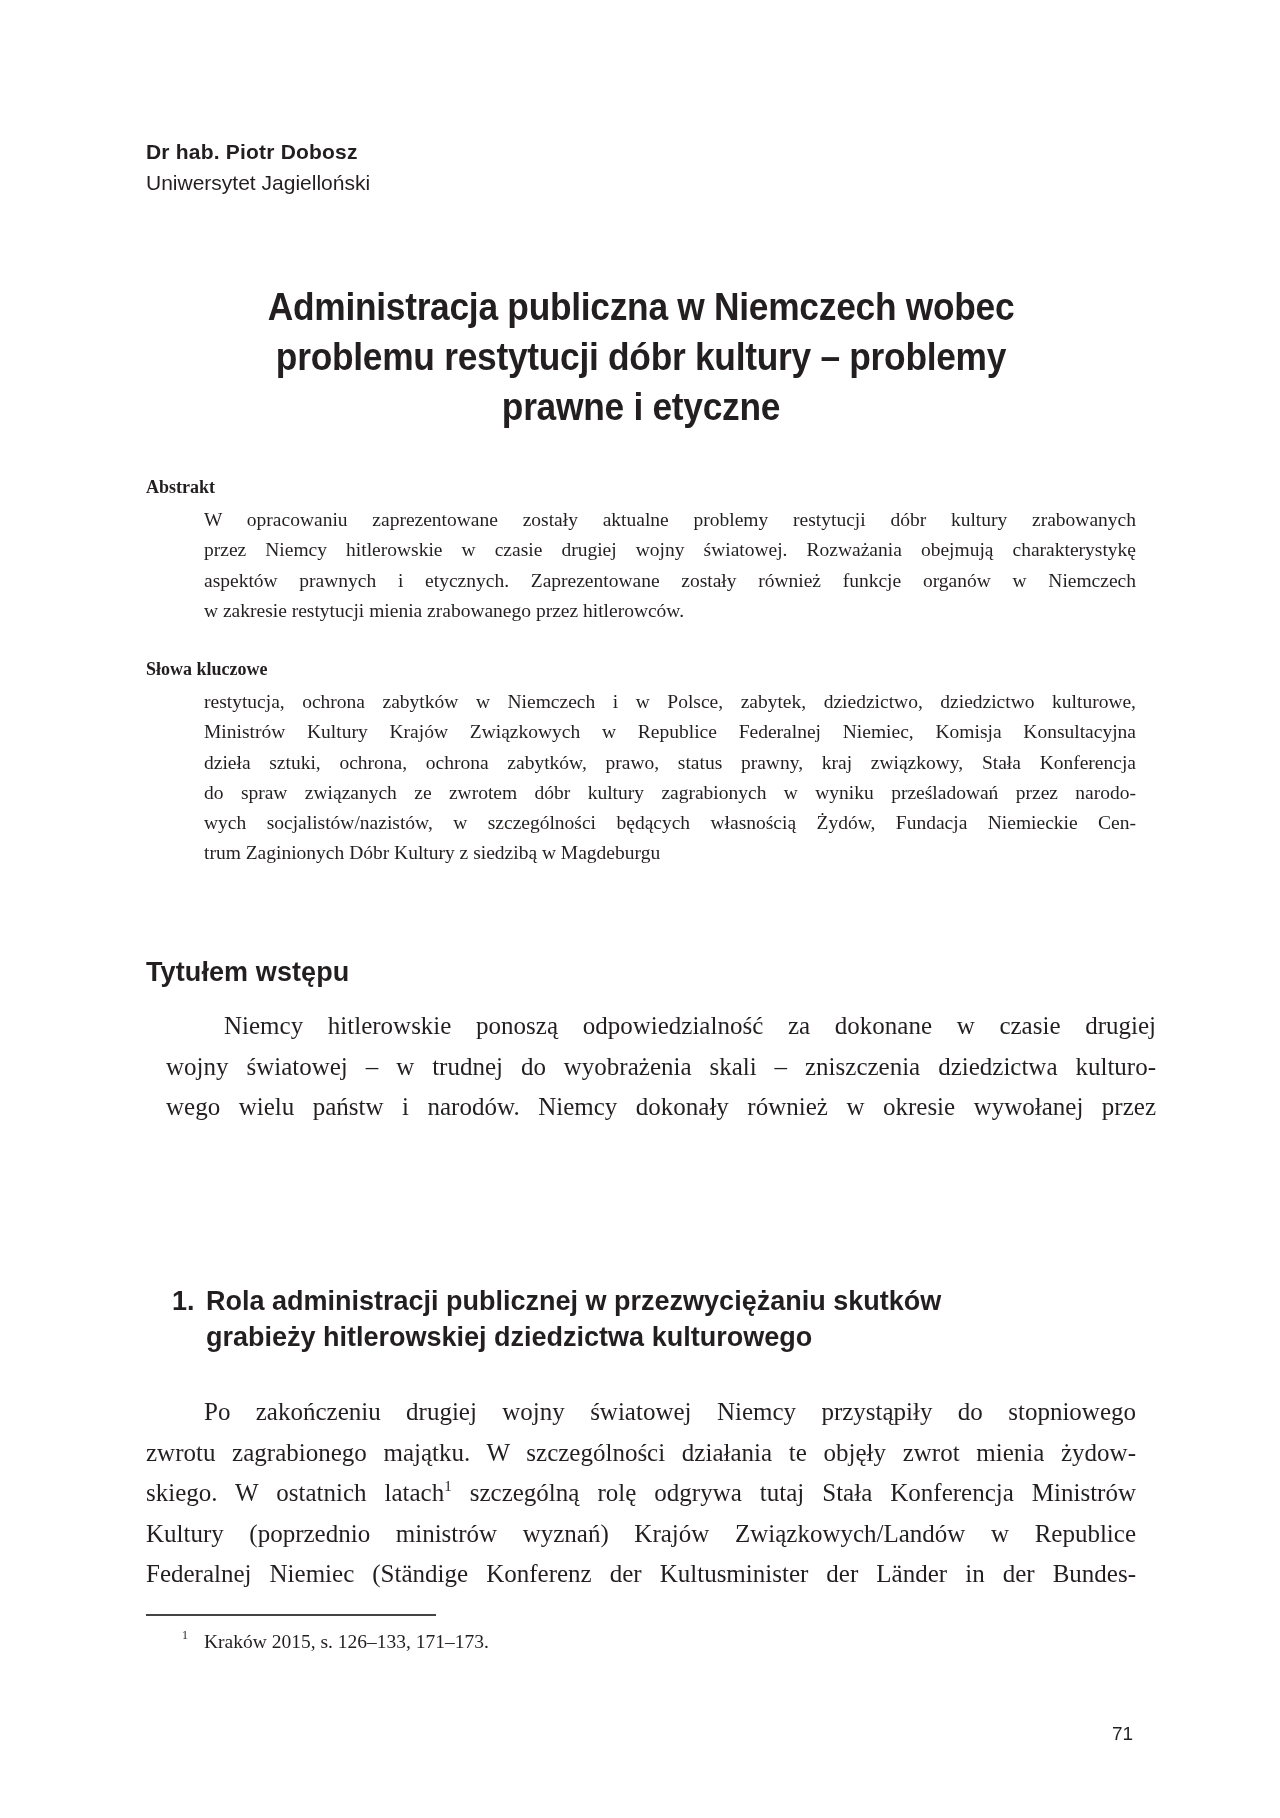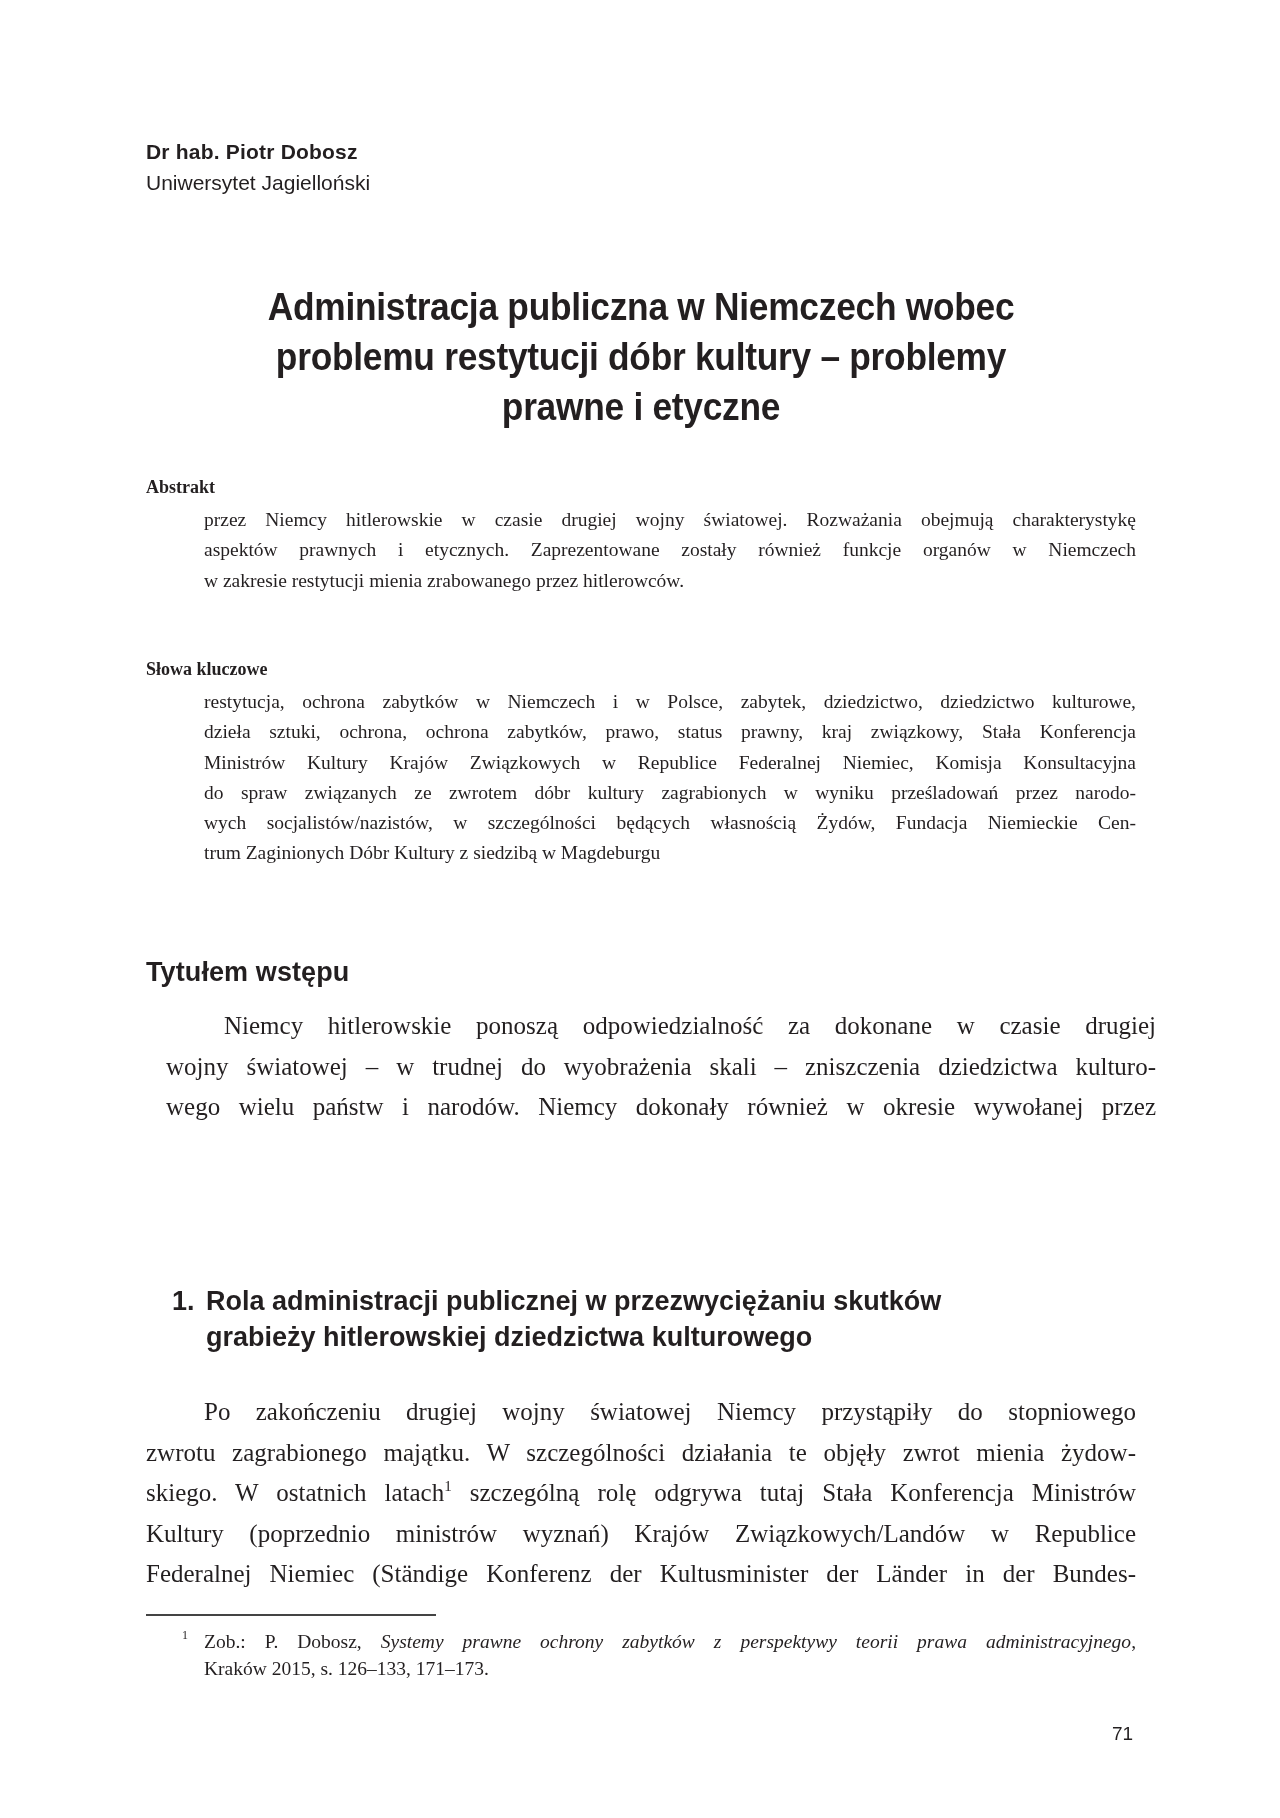--- a/index.html
+++ b/index.html
@@ -46,30 +46,31 @@
   <div class="affil sans">Uniwersytet Jagielloński</div>
 
   <div class="title sans">
     <div>Administracja publiczna w Niemczech wobec</div>
     <div>problemu restytucji dóbr kultury – problemy</div>
     <div>prawne i etyczne</div>
   </div>
 
   <div class="label serif" style="top:477px;">Abstrakt</div>
   <div class="lines serif abs-block">
+    <div class="jl">W opracowaniu zaprezentowane zostały aktualne problemy restytucji dóbr kultury zrabowanych</div>
     <div class="jl">przez Niemcy hitlerowskie w czasie drugiej wojny światowej. Rozważania obejmują charakterystykę</div>
     <div class="jl">aspektów prawnych i etycznych. Zaprezentowane zostały również funkcje organów w Niemczech</div>
     <div class="jl last">w zakresie restytucji mienia zrabowanego przez hitlerowców.</div>
   </div>
 
   <div class="label serif" style="top:659px;text-align:right;">Słowa kluczowe</div>
   <div class="lines serif kw-block">
     <div class="jl">restytucja, ochrona zabytków w Niemczech i w Polsce, zabytek, dziedzictwo, dziedzictwo kulturowe,</div>
+    <div class="jl">Ministrów Kultury Krajów Związkowych w Republice Federalnej Niemiec, Komisja Konsultacyjna</div>
     <div class="jl">dzieła sztuki, ochrona, ochrona zabytków, prawo, status prawny, kraj związkowy, Stała Konferencja</div>
-    <div class="jl">Ministrów Kultury Krajów Związkowych w Republice Federalnej Niemiec, Komisja Konsultacyjna</div>
     <div class="jl">do spraw związanych ze zwrotem dóbr kultury zagrabionych w wyniku prześladowań przez narodo-</div>
     <div class="jl">wych socjalistów/nazistów, w szczególności będących własnością Żydów, Fundacja Niemieckie Cen-</div>
     <div class="jl last">trum Zaginionych Dóbr Kultury z siedzibą w Magdeburgu</div>
   </div>
 
   <div class="h2 sans" style="left:146px; top:957px;text-align:right;">Tytułem wstępu</div>
   <div class="lines serif body-block" style="top:1006px;margin-left:20px;">
     <div class="jl" style="padding-left:58px;">Niemcy hitlerowskie ponoszą odpowiedzialność za dokonane w czasie drugiej</div>
     <div class="jl">wojny światowej – w trudnej do wyobrażenia skali – zniszczenia dziedzictwa kulturo-</div>
     <div class="jl">wego wielu państw i narodów. Niemcy dokonały również w okresie wywołanej przez</div>
@@ -85,18 +86,17 @@
     <div class="jl" style="padding-left:58px;">Po zakończeniu drugiej wojny światowej Niemcy przystąpiły do stopniowego</div>
     <div class="jl">zwrotu zagrabionego majątku. W szczególności działania te objęły zwrot mienia żydow-</div>
     <div class="jl"><span>skiego. W ostatnich latach</span><sup>1</sup> <span>szczególną rolę odgrywa tutaj Stała Konferencja Ministrów</span></div>
     <div class="jl">Kultury (poprzednio ministrów wyznań) Krajów Związkowych/Landów w Republice</div>
     <div class="jl">Federalnej Niemiec (Ständige Konferenz der Kultusminister der Länder in der Bundes-</div>
   </div>
 
   <div class="fn-rule"></div>
   <div class="fn-mark serif">1</div>
   <div class="fn serif">
-    <div class="jl"><span>Zob.: P. Dobosz, </span><i>Systemy prawne ochrony zabytków z perspektywy teorii prawa administracyjnego</i><span>,</span></div>
     <div class="jl last">Kraków 2015, s. 126–133, 171–173.</div>
   </div>
 
   <div class="pageno sans">71</div>
 </div>
 
 </body></html>

